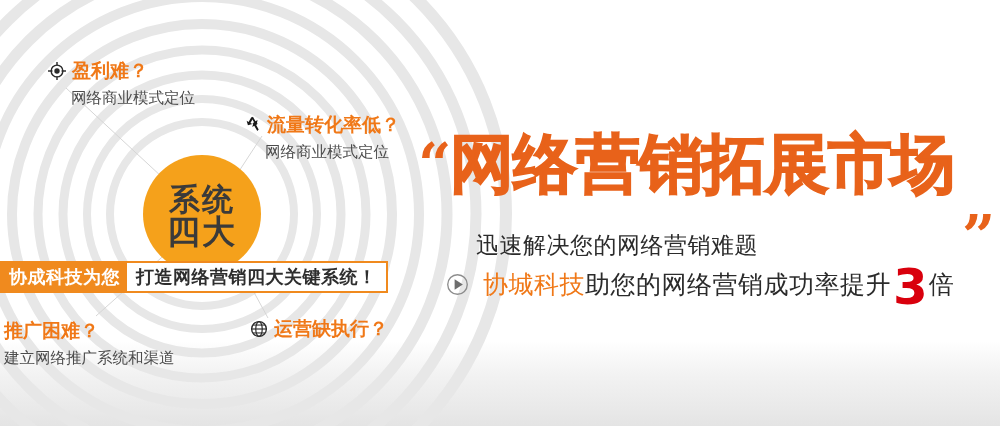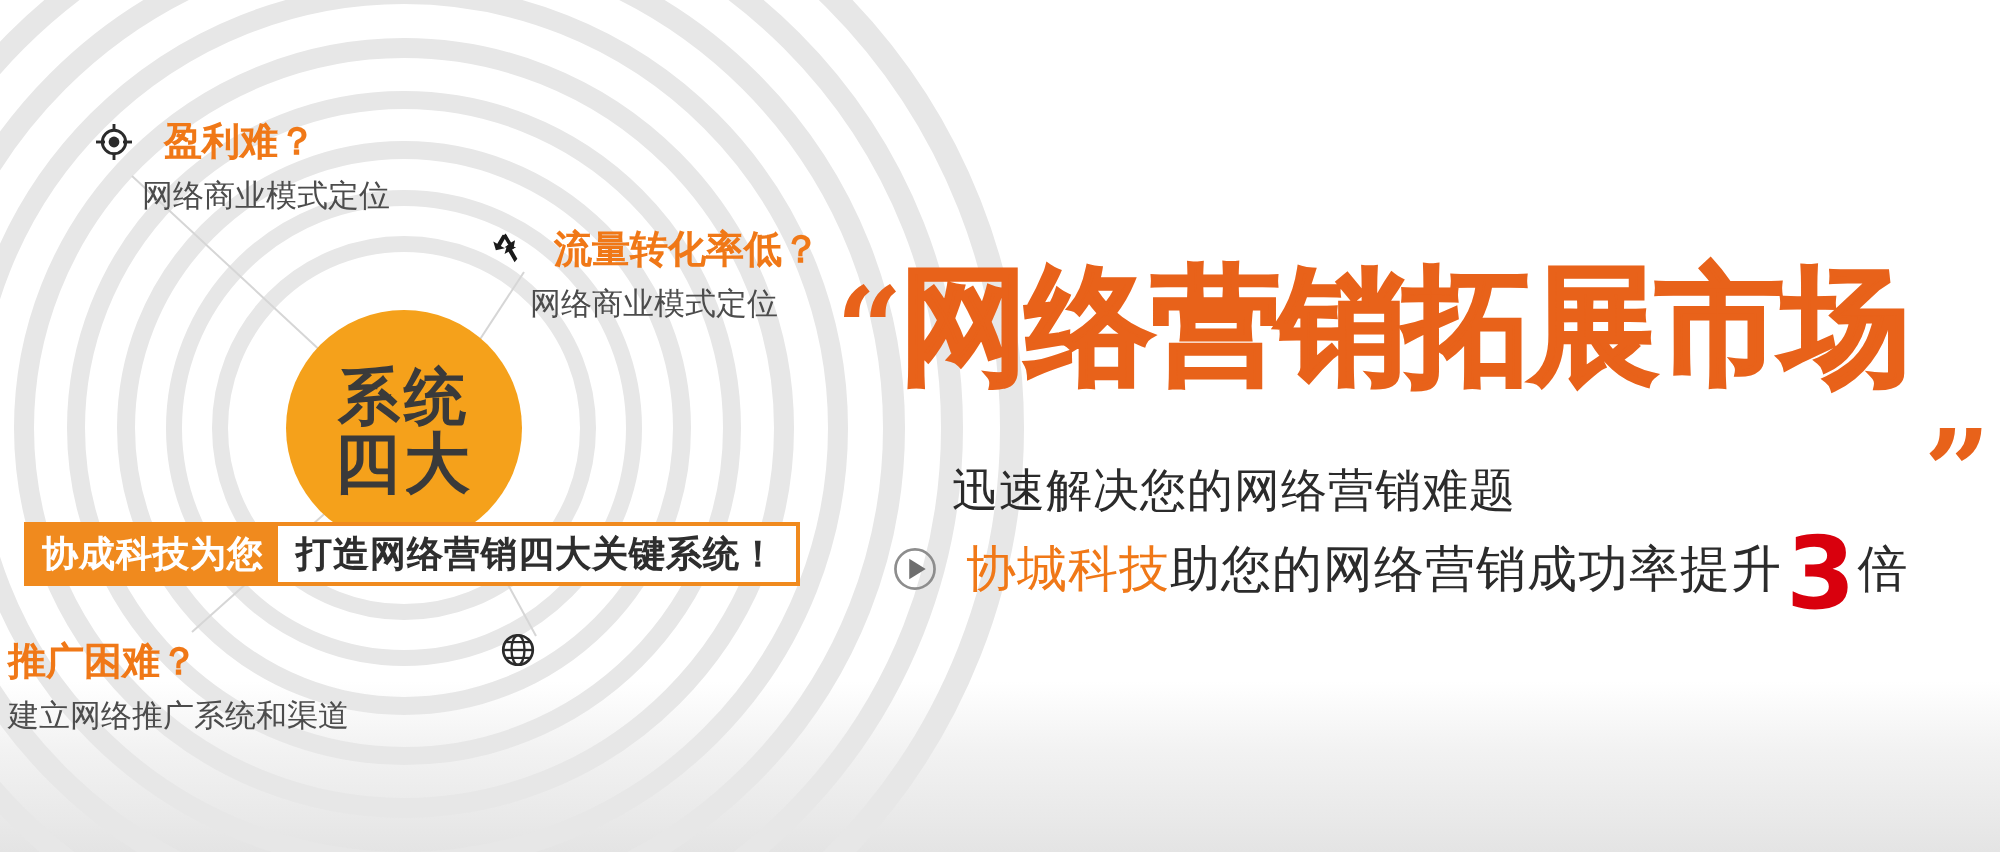--- a/index.html
+++ b/index.html
@@ -38,21 +38,21 @@
     font-weight:bold;
     font-size:33px;
     letter-spacing:2px;
     font-family:"DejaVu Sans","Liberation Sans",sans-serif;
   }
   .core-line.l2{font-size:31px;margin-top:4px;}
 
   
   .item{position:absolute;}
   .item .head{
-    display:flex;align-items:center;gap:16px;
+    display:flex;align-items:center;gap:6px;
     white-space:nowrap;
   }
   .item .title{
     color:#F07817;
     font-size:19px;
     font-weight:bold;
     letter-spacing:0px;
   }
   .item .sub{
     color:#4c4c4c;
@@ -67,21 +67,21 @@
   #item-traffic{left:242px;top:112px;}
   #item-traffic .sub{margin-left:23px;}
   #item-promo{left:4px;top:318px;}
   #item-promo .sub{margin-left:0px;}
   #item-ops{left:250px;top:316px;}
   #item-ops .sub{margin-left:23px;}
 
   
   #banner{
     position:absolute;
-    left:12px;top:261px;
+    left:0;top:261px;
     height:32px;
     display:flex;align-items:stretch;
     border:2px solid #F08A1E;
     box-sizing:border-box;
     background:#ffffff;
   }
   #banner .tag{
     background:#F08A1E;
     color:#ffffff;
     font-size:18px;
@@ -232,20 +232,21 @@
     <div class="head">
       <span class="ic">
         <svg width="18" height="18" viewBox="0 0 20 20" xmlns="http://www.w3.org/2000/svg">
           <circle cx="10" cy="10" r="8.2" fill="none" stroke="#2b2b2b" stroke-width="1.5"></circle>
           <ellipse cx="10" cy="10" rx="3.6" ry="8.2" fill="none" stroke="#2b2b2b" stroke-width="1.3"></ellipse>
           <line x1="1.8" y1="10" x2="18.2" y2="10" stroke="#2b2b2b" stroke-width="1.3"></line>
           <line x1="3.2" y1="5.6" x2="16.8" y2="5.6" stroke="#2b2b2b" stroke-width="1.2"></line>
           <line x1="3.2" y1="14.4" x2="16.8" y2="14.4" stroke="#2b2b2b" stroke-width="1.2"></line>
         </svg>
       </span>
+      <span class="title">运营缺执行？</span>
     </div>
   </div>
 
   <div id="banner">
     <div class="tag">协成科技为您</div>
     <div class="msg">打造网络营销四大关键系统！</div>
   </div>
 
   <div id="right">
     <div id="headline-row">

